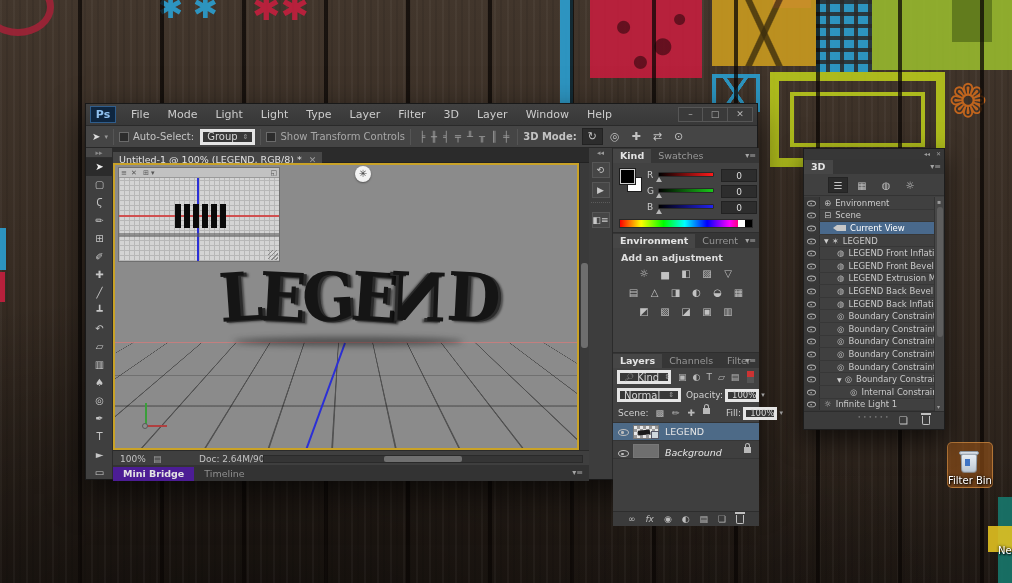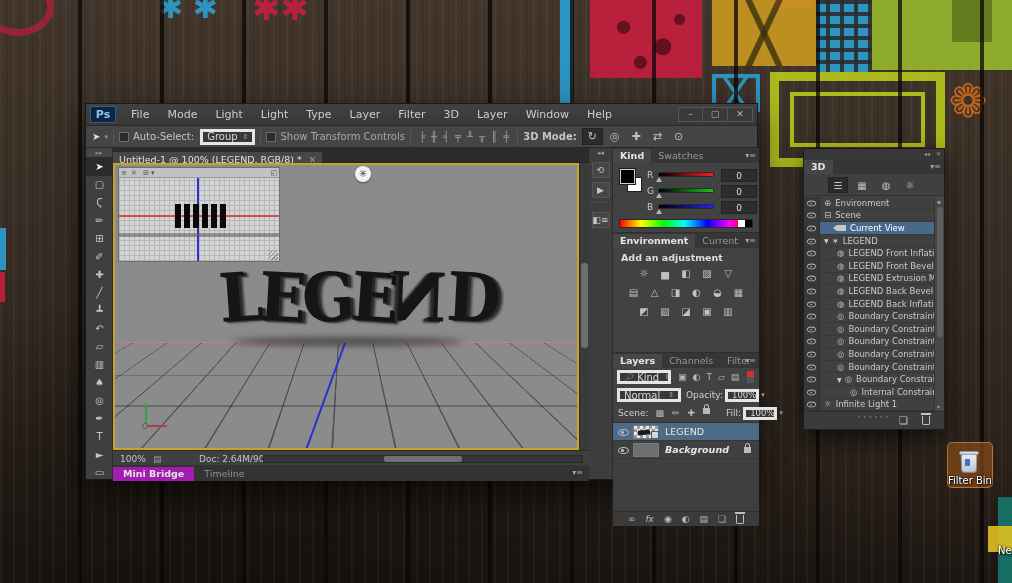--- a/index.html
+++ b/index.html
@@ -50,21 +50,21 @@
   .doctab .closex{margin-left:7px;color:#9c9c9c;font-size:9px;}
   .canvas{left:27px;top:59px;width:466px;height:287px;background:#8b8b8b;border:2px solid #c9a227;overflow:hidden;}
   .vscroll{left:493px;top:59px;width:10px;height:287px;background:#3a3a3a;border-left:1px solid #2c2c2c;}
   .vthumb{left:1px;top:100px;width:7px;height:85px;background:#6e6e6e;border-radius:3px;}
   .statusrow{left:27px;top:346px;width:476px;height:15px;background:#3f3f3f;border-top:1px solid #2b2b2b;
     font-size:9px;color:#c3c3c3;}
   .hscroll{left:150px;top:3.5px;width:320px;height:8px;background:#353535;border:1px solid #2a2a2a;}
   .hthumb{left:120px;top:0.5px;width:78px;height:5.5px;background:#707070;border-radius:2px;}
   .btabs{left:27px;top:361px;width:476px;height:16px;background:#333;display:flex;align-items:flex-end;}
   .btab{height:14px;padding:0 10px;font-size:9.5px;line-height:14px;}
-  .btab.active{background:#a21caf;color:#e3e3e3;font-weight:bold;}
+  .btab.active{background:#4c1d95;color:#e3e3e3;font-weight:bold;}
   .btab.dim{color:#8f8f8f;}
   
   .minimap{left:3px;top:2px;width:162px;height:95px;background:#d4d4d4;border:1px solid #6f6f6f;}
   .mm-hdr{left:0;top:0;right:0;height:10px;background:#c2c2c2;border-bottom:1px solid #9a9a9a;color:#555;font-size:7px;}
   .mm-grid{left:0;top:10px;right:0;bottom:0;
     background:repeating-linear-gradient(90deg,#b7b7b7 0 1px,transparent 1px 5px),
                repeating-linear-gradient(0deg,#b7b7b7 0 1px,transparent 1px 5px);}
   .legend3d{left:104px;top:96px;width:260px;font-family:"DejaVu Serif","Liberation Serif",serif;
     font-weight:bold;font-size:62px;color:#151515;letter-spacing:-4px;white-space:nowrap;
     text-shadow:3px 1px 0 #2b2b2b,5px 2px 2px rgba(0,0,0,.45);}
@@ -422,21 +422,21 @@
             <div style="position: relative; height: 18px; border-bottom: 1px solid rgb(54, 54, 54); display: flex; align-items: center; background: rgb(77, 106, 135);">
               <span style="width: 20px; display: flex; justify-content: center;">
                 <span class="eye"></span>
               </span>
               <span class="checker" style="width: 26px; height: 14px; border: 1px solid rgb(119, 119, 119); margin-right: 6px; position: relative;">
                 <span style="position: absolute; left: 4px; top: 4px; width: 12px; height: 5px; background: rgb(26, 26, 26); transform: rotate(-6deg);"></span>
                 <span style="position: absolute; right: -1px; bottom: -1px; width: 8px; height: 8px; background: rgb(207, 214, 221); border: 1px solid rgb(85, 85, 102);"></span>
               </span>
               <span style="font-size: 9.5px; color: rgb(230, 230, 230);">LEGEND</span>
             </div>
-            <div style="position: relative; height: 18px; border-bottom: 1px solid rgb(54, 54, 54); display: flex; align-items: center; font-weight: bold;">
+            <div style="position: relative; height: 18px; border-bottom: 1px solid rgb(54, 54, 54); display: flex; align-items: flex-end;">
               <span style="width: 20px; display: flex; justify-content: center;">
                 <span class="eye"></span>
               </span>
               <span style="width: 26px; height: 14px; border: 1px solid rgb(119, 119, 119); margin-right: 6px; position: relative; background: rgb(111, 111, 111);"></span>
               <span style="font-size: 9.5px; color: rgb(230, 230, 230); font-style: italic;">Background</span>
               <span class="lockic" style="position: absolute; right: 8px; top: 3px;"></span>
             </div>
           </div>
         <div class="abs" id="layersbottom" style="left:0;top:158px;width:146px;height:15px;background:#3b3b3b;border-top:1px solid #2d2d2d;display:flex;align-items:center;justify-content:space-around;padding:0 10px;">
             <span style="font-size: 9px; color: rgb(189, 189, 189);">∞</span>

